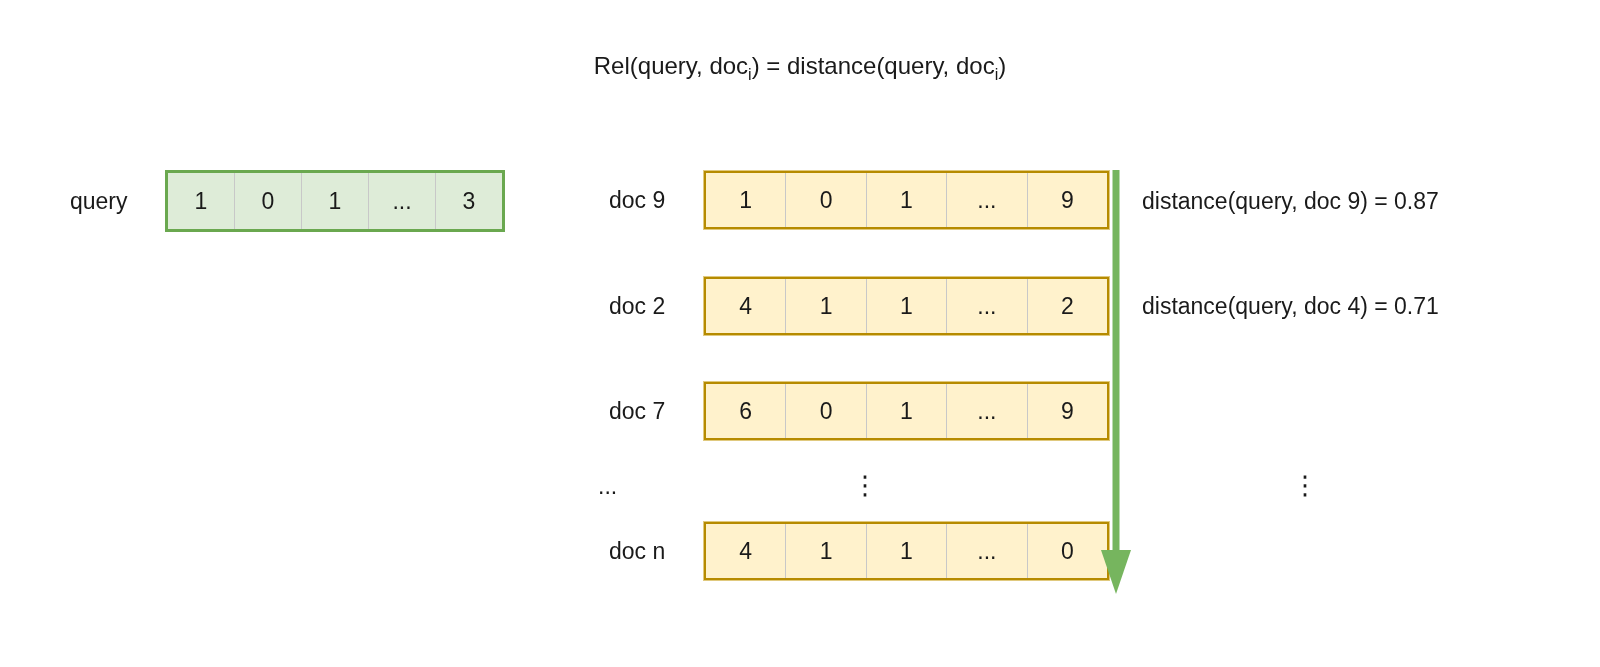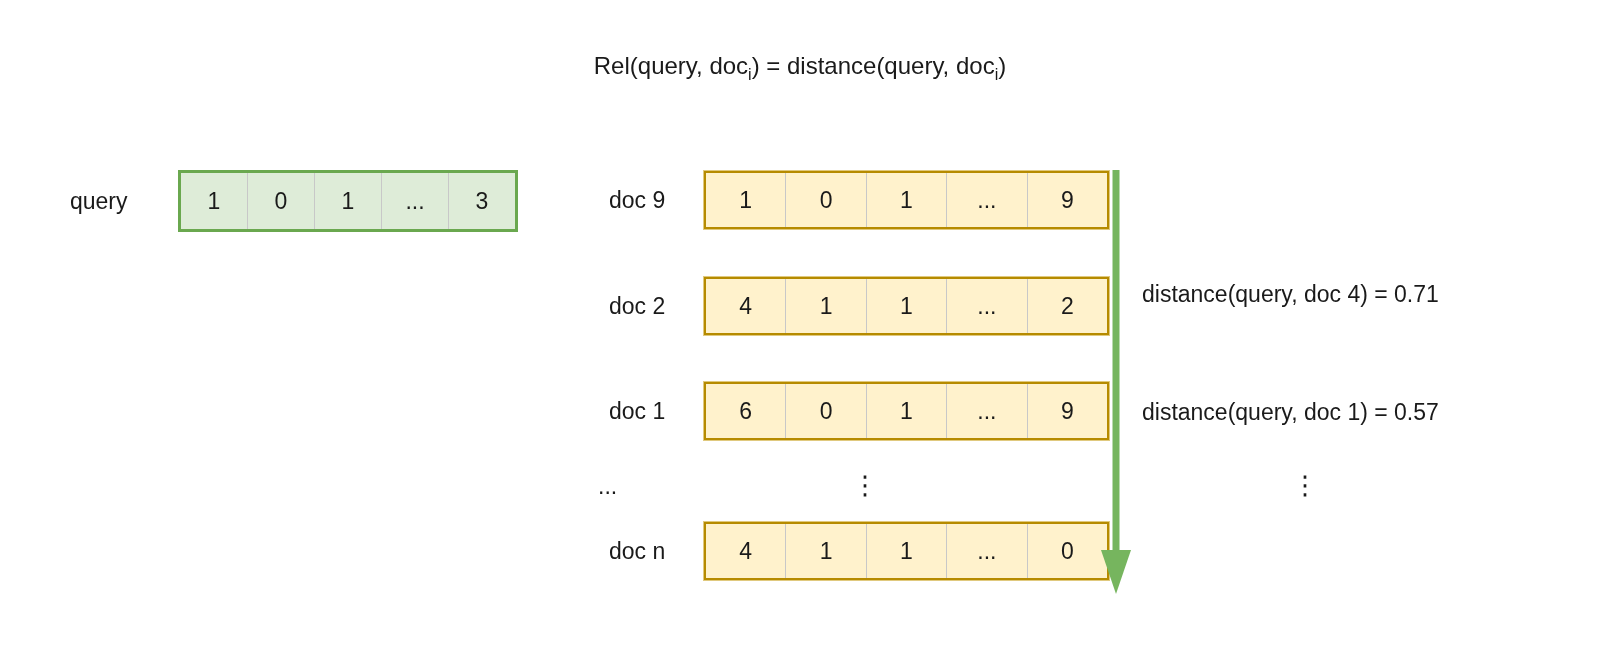--- a/index.html
+++ b/index.html
@@ -38,21 +38,21 @@
   .cell {
     flex: 1 1 0;
     display: flex;
     align-items: center;
     justify-content: center;
     font-size: 23px;
     border-right: 1px solid #c8c8c8;
   }
   .cell:last-child { border-right: none; }
 
-  .query-row { left: 70px; top: 170px; gap: 13px; }
+  .query-row { left: 70px; top: 170px; }
   .query-row .vec-label { width: 95px; }
   .vector.green {
     width: 340px;
     height: 62px;
     background: #deecd8;
     border: 3px solid #6aa84f;
   }
 
   .doc-row { left: 609px; }
   .doc-row .vec-label { width: 95px; }
@@ -121,21 +121,21 @@
     <div class="vector doc">
       <div class="cell">4</div>
       <div class="cell">1</div>
       <div class="cell">1</div>
       <div class="cell">...</div>
       <div class="cell">2</div>
     </div>
   </div>
 
   <div class="vec-row doc-row" style="top:382px">
-    <div class="vec-label">doc 1</div>
+    <div class="vec-label">doc 7</div>
     <div class="vector doc">
       <div class="cell">6</div>
       <div class="cell">0</div>
       <div class="cell">1</div>
       <div class="cell">...</div>
       <div class="cell">9</div>
     </div>
   </div>
 
   <span class="dots" style="left:598px; top:473px;">...</span>
@@ -153,16 +153,16 @@
     </div>
   </div>
 
   <div class="arrow-wrap">
     <svg width="40" height="432" viewBox="0 0 40 432">
       <line x1="20" y1="4" x2="20" y2="388" stroke="#76b55e" stroke-width="7"></line>
       <polygon points="5,384 35,384 20,428" fill="#76b55e"></polygon>
     </svg>
   </div>
 
-  <div class="distance" style="top:281px">distance(query, doc 4) = 0.71</div>
-  <div class="distance" style="top:399px">distance(query, doc 1) = 0.57</div>
+  <div class="distance" style="top:188px">distance(query, doc 9) = 0.87</div>
+  <div class="distance" style="top:293px">distance(query, doc 4) = 0.71</div>
 
 </div>
 
 </body></html>

